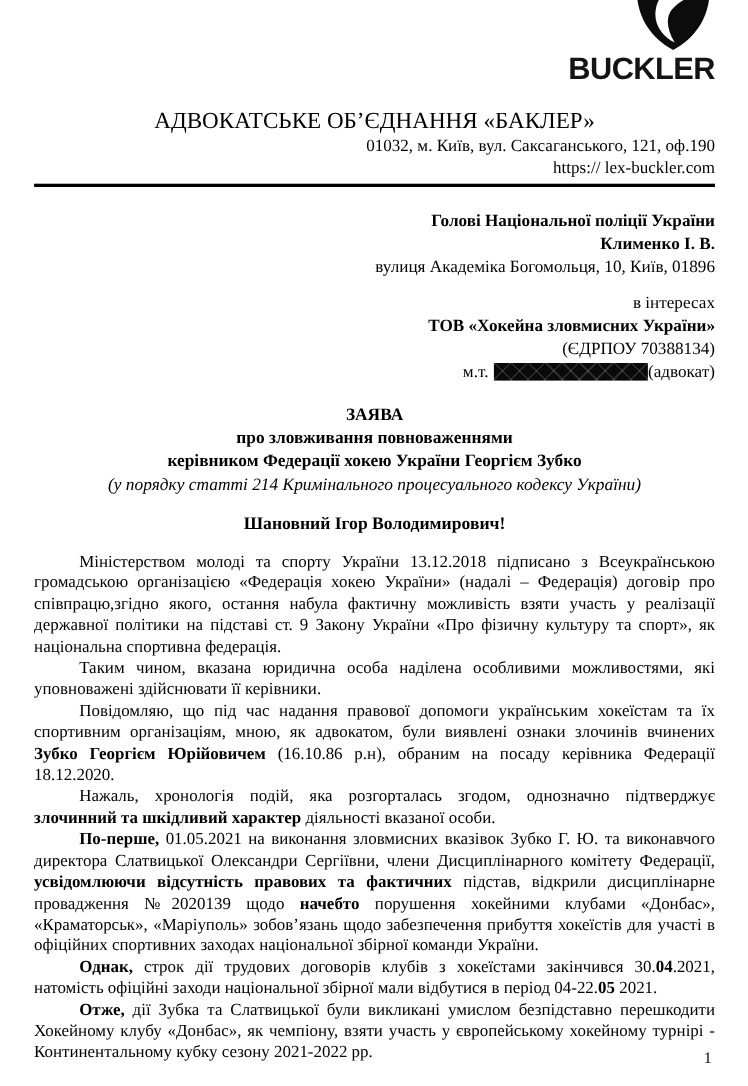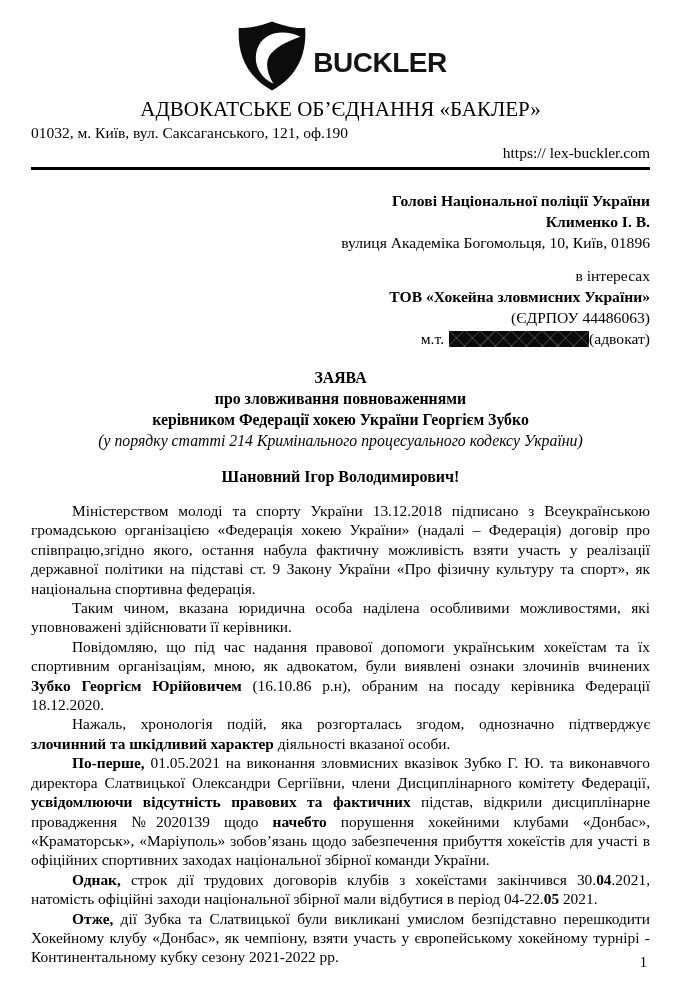--- a/index.html
+++ b/index.html
@@ -8,29 +8,29 @@
     width:680px; height:987px;
     margin:0 auto;
     background:#ffffff;
     color:#000;
     font-family:"Liberation Serif", serif;
     box-sizing:border-box;
     padding:12px 30px 0 31px;
     overflow:hidden;
   }
   
-  .logo-row { display:flex; justify-content:center; align-items:flex-end; height:80px; }
+  .logo-row { display:flex; justify-content:flex-end; align-items:flex-end; height:80px;flex-direction:column; }
   .shield svg { display:block; }
   .brand {
     font-family:"Liberation Sans", sans-serif;
     font-weight:bold; font-size:28px; letter-spacing:-0.5px;
     color:#141414; margin-left:3px; padding-bottom:13px;
   }
   .org-name { text-align:center; font-weight:normal; font-size:21px; line-height:26px; margin-top:4px; }
-  .org-addr { text-align:left; font-size:15.5px; line-height:20px; margin-top:1px; }
+  .org-addr { text-align:right; font-size:15.5px; line-height:20px; margin-top:1px; }
   .org-url  { text-align:right; font-size:15.5px; line-height:20px; }
   .rule { border-top:3px solid #000; margin-top:4px; }
   
   .right-block { text-align:right; font-size:15.6px; line-height:21px; }
   .rb1 { margin-top:20px; }
   .rb2 { margin-top:12px; }
   .bold { font-weight:bold; }
   .redaction {
     display:inline-block; width:140px; height:16px;
     vertical-align:-3px; margin-left:5px;
@@ -75,21 +75,21 @@
 
   <section class="right-block rb1">
     <div class="bold">Голові Національної поліції України</div>
     <div class="bold">Клименко І. В.</div>
     <div>вулиця Академіка Богомольця, 10, Київ, 01896</div>
   </section>
 
   <section class="right-block rb2">
     <div>в інтересах</div>
     <div class="bold">ТОВ «Хокейна зловмисних України»</div>
-    <div>(ЄДРПОУ 44486063)</div>
+    <div>(ЄДРПОУ 70388134)</div>
     <div>
       <span>м.т.</span><span class="redaction"></span><span>(адвокат)</span>
     </div>
   </section>
 
   <section class="title-block">
     <div class="title-line">ЗАЯВА</div>
     <div class="title-line">про зловживання повноваженнями</div>
     <div class="title-line">керівником Федерації хокею України Георгієм Зубко</div>
     <div class="title-sub">(у порядку статті 214 Кримінального процесуального кодексу України)</div>

